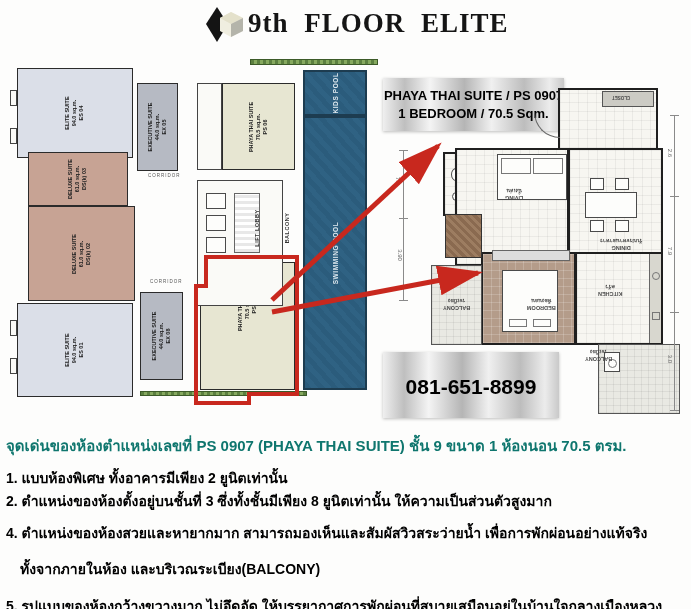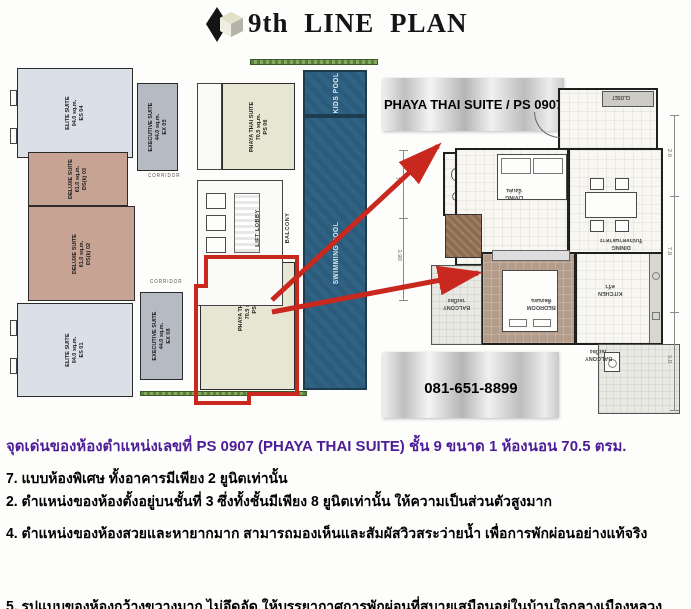--- a/index.html
+++ b/index.html
@@ -27,53 +27,53 @@
          color:#333;font-weight:700;letter-spacing:.5px;white-space:nowrap;}
   .tinytext{position:absolute;font-size:4.5px;color:#555;letter-spacing:1px;white-space:nowrap;}
   .hatch-green{position:absolute;background:repeating-linear-gradient(90deg,#5c8040 0 3px,#86a95f 3px 6px);
          border:0.5px solid #3c5a28;box-sizing:border-box;}
   
   .silverbox{position:absolute;display:flex;flex-direction:column;justify-content:center;align-items:center;
      background:linear-gradient(90deg,#efefef 0%,#bfbfbf 12%,#f4f4f4 26%,#b5b5b5 45%,#f0f0f0 60%,#bdbdbd 78%,#ececec 92%,#c9c9c9 100%);
      box-shadow:0 1px 3px rgba(0,0,0,.25);}
   .silverbox .l1,.silverbox .l2{font-weight:800;color:#000;text-align:center;}
   #callout .l1{font-size:13px;} #callout .l2{font-size:13px;margin-top:3px;}
-  #telbox .l1{font-size:15px;} #telbox .l2{font-size:15px;margin-top:4px;}
+  #telbox .l1{font-size:15px;} #telbox .l2{font-size:21px;margin-top:4px;}
   
   .room{position:absolute;border:2px solid #1f1f1f;box-sizing:border-box;
      background:repeating-linear-gradient(0deg,rgba(0,0,0,.05) 0 1px,transparent 1px 9px),
                 repeating-linear-gradient(90deg,rgba(0,0,0,.05) 0 1px,transparent 1px 9px),#f7f6f1;}
   .room-tan{background:repeating-linear-gradient(0deg,rgba(255,255,255,.18) 0 1px,transparent 1px 8px),
                 repeating-linear-gradient(90deg,rgba(255,255,255,.18) 0 1px,transparent 1px 8px),#b49c8a;}
   .balconyr{position:absolute;border:1.5px solid #555;box-sizing:border-box;
      background:repeating-linear-gradient(0deg,rgba(0,0,0,.06) 0 1px,transparent 1px 7px),
                 repeating-linear-gradient(90deg,rgba(0,0,0,.06) 0 1px,transparent 1px 7px),#e9e9e3;}
   .rlabel{position:absolute;transform:rotate(180deg);font-size:5.5px;font-weight:700;color:#4a4a4a;
           text-align:center;line-height:1.35;white-space:nowrap;}
   .rlabel span{display:block;}
   .furn{position:absolute;border:1px solid #4a4a4a;background:#fdfdfb;box-sizing:border-box;}
   .dimline{position:absolute;background:#8a8a8a;}
   .dimnum{position:absolute;font-size:6px;color:#666;transform:rotate(90deg);white-space:nowrap;}
   
   .descline{position:absolute;font-weight:700;font-size:14px;color:#000;white-space:nowrap;}
-  #headline{position:absolute;font-weight:700;font-size:15px;color:#4c1d95;white-space:nowrap;}
+  #headline{position:absolute;font-weight:700;font-size:15px;color:#0f766e;white-space:nowrap;}
   svg.overlay{position:absolute;left:0;top:0;pointer-events:none;}
 </style>
 </head>
 <body>
 
 <div id="page">
 
   <svg class="abs" style="left:205px;top:6px" width="40" height="38" viewBox="0 0 40 38">
     <polygon points="12,1 23,18 12,36 1,18" fill="#141414"></polygon>
     <polygon points="26,6 38,12 38,25 26,31 15,25 15,12" fill="#f0eee0"></polygon>
     <polygon points="26,6 38,12 26,18 15,12" fill="#e4e1cb"></polygon>
     <polygon points="38,12 38,25 26,31 26,18" fill="#b4b4aa"></polygon>
   </svg>
-  <div id="title">9th LINE PLAN</div>
+  <div id="title">9th FLOOR ELITE</div>
 
   <div class="white-room" style="left:10px;top:90px;width:7px;height:16px"></div>
   <div class="white-room" style="left:10px;top:128px;width:7px;height:16px"></div>
   <div class="white-room" style="left:10px;top:320px;width:7px;height:16px"></div>
   <div class="white-room" style="left:10px;top:358px;width:7px;height:16px"></div>
 
   <div class="unit u-elite" style="left:17px;top:68px;width:116px;height:90px">
     <div class="ulabel">
       <span>ELITE SUITE</span>
       <span>94.0 sq.m.</span>
@@ -155,20 +155,21 @@
 
   <div class="dimline" style="left:403px;top:150px;width:1px;height:150px"></div>
   <div class="dimline" style="left:399px;top:150px;width:9px;height:1px"></div>
   <div class="dimline" style="left:399px;top:218px;width:9px;height:1px"></div>
   <div class="dimline" style="left:399px;top:300px;width:9px;height:1px"></div>
   <div class="dimnum" style="left:394px;top:178px">7.9</div>
   <div class="dimnum" style="left:394px;top:252px">3.90</div>
 
   <div id="callout" class="silverbox" style="left:383px;top:78px;width:181px;height:53px">
     <div class="l1">PHAYA THAI SUITE / PS 0907</div>
+    <div class="l2">1 BEDROOM / 70.5 Sqm.</div>
   </div>
   <div id="telbox" class="silverbox" style="left:383px;top:352px;width:176px;height:66px">
     <div class="l2">081-651-8899</div>
   </div>
 
   <div class="room" style="left:558px;top:88px;width:100px;height:62px"></div>
   <div class="abs" style="left:602px;top:91px;width:52px;height:16px;background:#cccbc4;border:1px solid #555"></div>
   <div class="rlabel" style="left:612px;top:94px;font-size:4.5px">
     <span>CLOSET</span>
   </div>
@@ -249,18 +250,19 @@
       <marker id="arw" markerWidth="12" markerHeight="10" refX="8" refY="3" orient="auto" markerUnits="strokeWidth">
         <path d="M0,0 L9,3 L0,6 Z" fill="#c8281e"></path>
       </marker>
     </defs>
     <path d="M206,257 H297 V394 H249 V403 H196 V286 H206 Z" fill="none" stroke="#c8281e" stroke-width="4"></path>
     <line x1="272" y1="300" x2="438" y2="146" stroke="#c8281e" stroke-width="5" marker-end="url(#arw)"></line>
     <line x1="272" y1="312" x2="478" y2="273" stroke="#c8281e" stroke-width="5" marker-end="url(#arw)"></line>
   </svg>
 
   <div id="headline" style="left:6px;top:434px">จุดเด่นของห้องตำแหน่งเลขที่ PS 0907 (PHAYA THAI SUITE) ชั้น 9 ขนาด 1 ห้องนอน 70.5 ตรม.</div>
-  <div class="descline" style="left:6px;top:467px">7. แบบห้องพิเศษ ทั้งอาคารมีเพียง 2 ยูนิตเท่านั้น</div>
+  <div class="descline" style="left:6px;top:467px">1. แบบห้องพิเศษ ทั้งอาคารมีเพียง 2 ยูนิตเท่านั้น</div>
   <div class="descline" style="left:6px;top:490px">2. ตำแหน่งของห้องตั้งอยู่บนชั้นที่ 3 ซึ่งทั้งชั้นมีเพียง 8 ยูนิตเท่านั้น ให้ความเป็นส่วนตัวสูงมาก</div>
   <div class="descline" style="left:6px;top:522px">4. ตำแหน่งของห้องสวยและหายากมาก สามารถมองเห็นและสัมผัสวิวสระว่ายน้ำ เพื่อการพักผ่อนอย่างแท้จริง</div>
+  <div class="descline" style="left:20px;top:558px">ทั้งจากภายในห้อง และบริเวณระเบียง(BALCONY)</div>
   <div class="descline" style="left:6px;top:595px">5. รูปแบบของห้องกว้างขวางมาก ไม่อึดอัด ให้บรรยากาศการพักผ่อนที่สบายเสมือนอยู่ในบ้านใจกลางเมืองหลวง</div>
 
 </div>
 
 </body></html>

